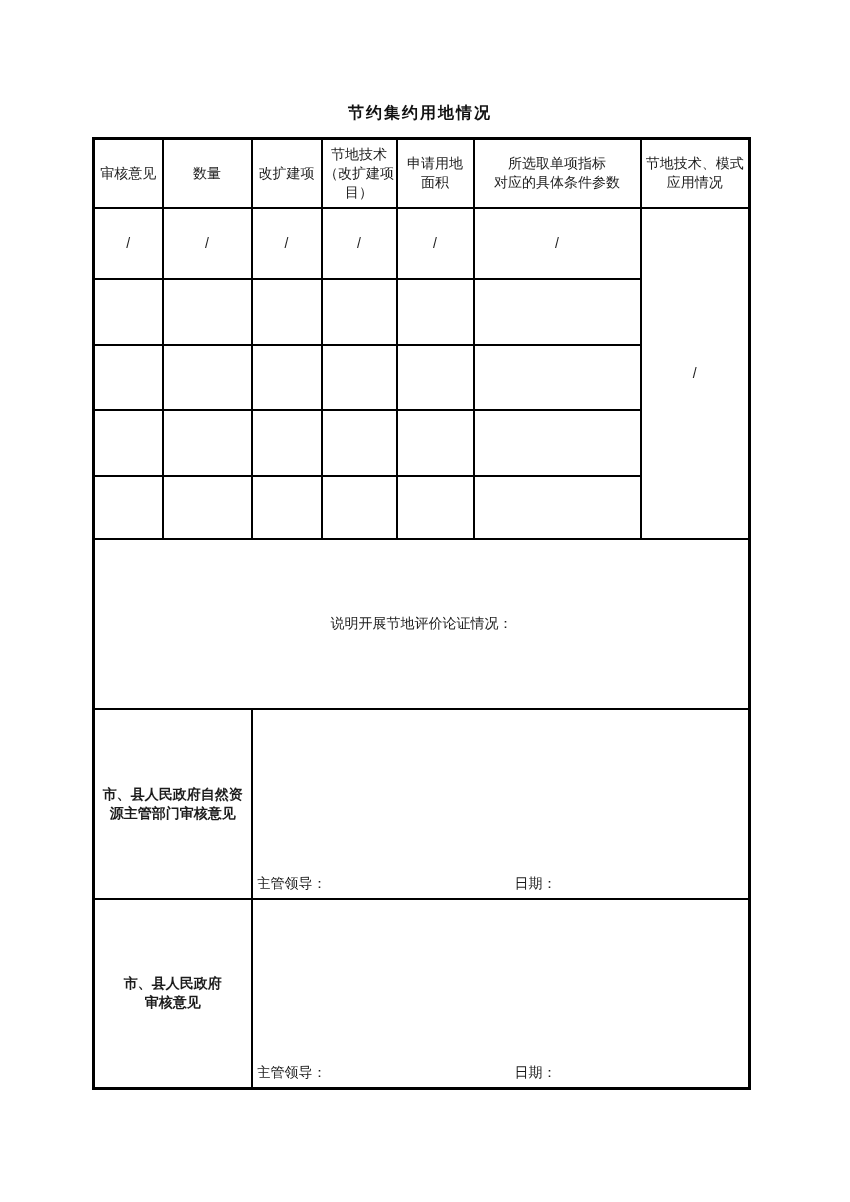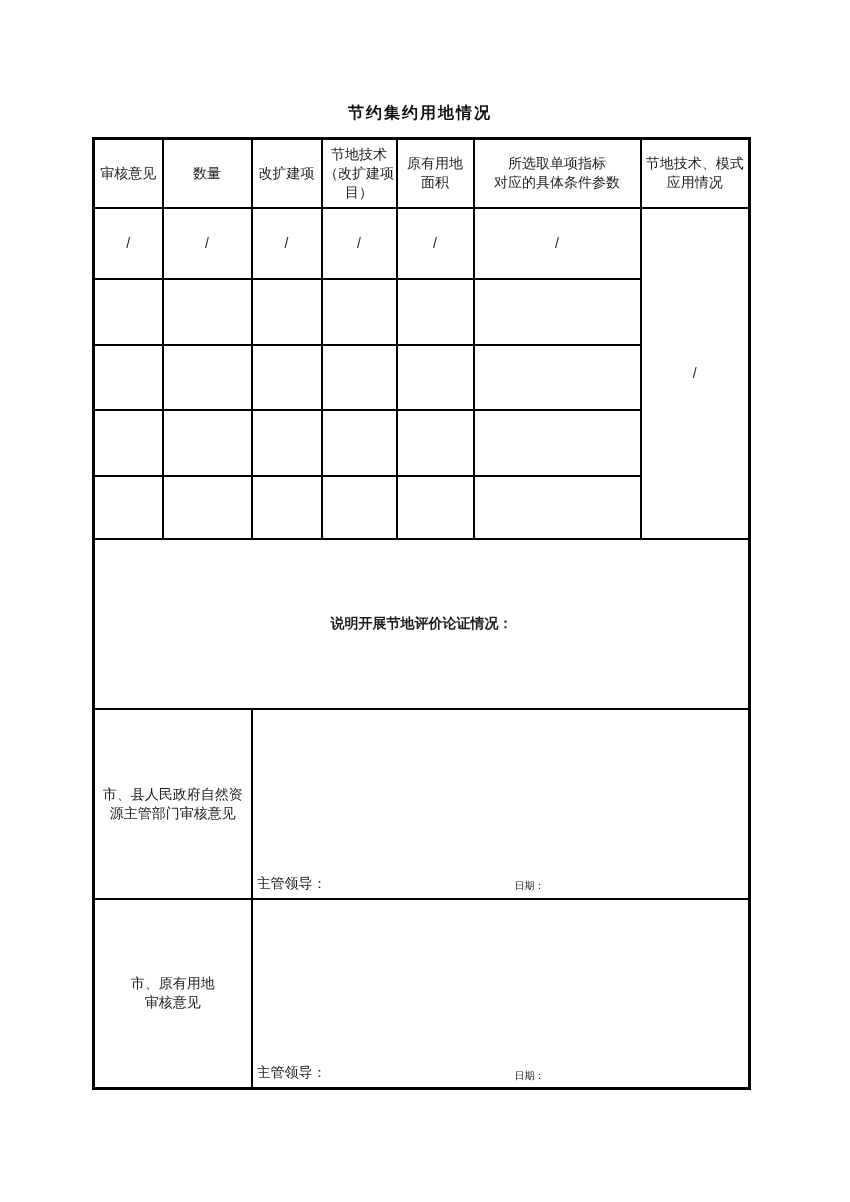--- a/index.html
+++ b/index.html
@@ -47,53 +47,54 @@
     white-space: pre-line;
     color: #1c1c1c;
     overflow: hidden;
   }
   tr.r-header   { height: 69px; }
   tr.r-data1    { height: 71px; }
   tr.r-data2    { height: 66px; }
   tr.r-data3    { height: 65px; }
   tr.r-data4    { height: 66px; }
   tr.r-data5    { height: 63px; }
-  tr.r-note     { height: 170px; font-weight: bold; }
+  tr.r-note     { height: 170px; }
   tr.r-section  { height: 190px; }
 
   td.slash-cell {
     font-size: 15px;
     color: #2a2a2a;
   }
   td.note-cell {
     text-align: left;
     vertical-align: top;
     padding: 5px 4px;
     font-size: 14px;
   }
   td.label-cell {
     line-height: 1.55;
     font-size: 14px;
+    font-weight: bold;
   }
   td.content-cell {
     position: relative;
     border-radius: 27px;
   }
   .sign-leader {
     position: absolute;
     left: 4px;
     bottom: 5px;
     font-size: 14px;
     white-space: nowrap;
   }
   .sign-date {
     position: absolute;
     left: 262px;
     bottom: 5px;
-    font-size: 10px;
+    font-size: 14px;
     white-space: nowrap;
   }
 </style>
 </head>
 <body>
 
 <div class="page">
 
   <div class="doc-title">节约集约用地情况</div>
 
@@ -108,21 +109,21 @@
       <col style="width:109px">
     </colgroup>
     <tbody>
       <tr class="r-header">
         <td>审核意见</td>
         <td>数量</td>
         <td>改扩建项</td>
         <td>节地技术
 （改扩建项
 目）</td>
-        <td>原有用地
+        <td>申请用地
 面积</td>
         <td>所选取单项指标
 对应的具体条件参数</td>
         <td>节地技术、模式
 应用情况</td>
       </tr>
 
       <tr class="r-data1">
         <td class="slash-cell">/</td>
         <td class="slash-cell">/</td>
@@ -176,21 +177,21 @@
       <tr class="r-section">
         <td class="label-cell" colspan="2">市、县人民政府自然资
 源主管部门审核意见</td>
         <td class="content-cell" colspan="5">
           <span class="sign-leader">主管领导：</span>
           <span class="sign-date">日期：</span>
         </td>
       </tr>
 
       <tr class="r-section">
-        <td class="label-cell" colspan="2">市、原有用地
+        <td class="label-cell" colspan="2">市、县人民政府
 审核意见</td>
         <td class="content-cell" colspan="5">
           <span class="sign-leader">主管领导：</span>
           <span class="sign-date">日期：</span>
         </td>
       </tr>
     </tbody>
   </table>
 
 </div>

